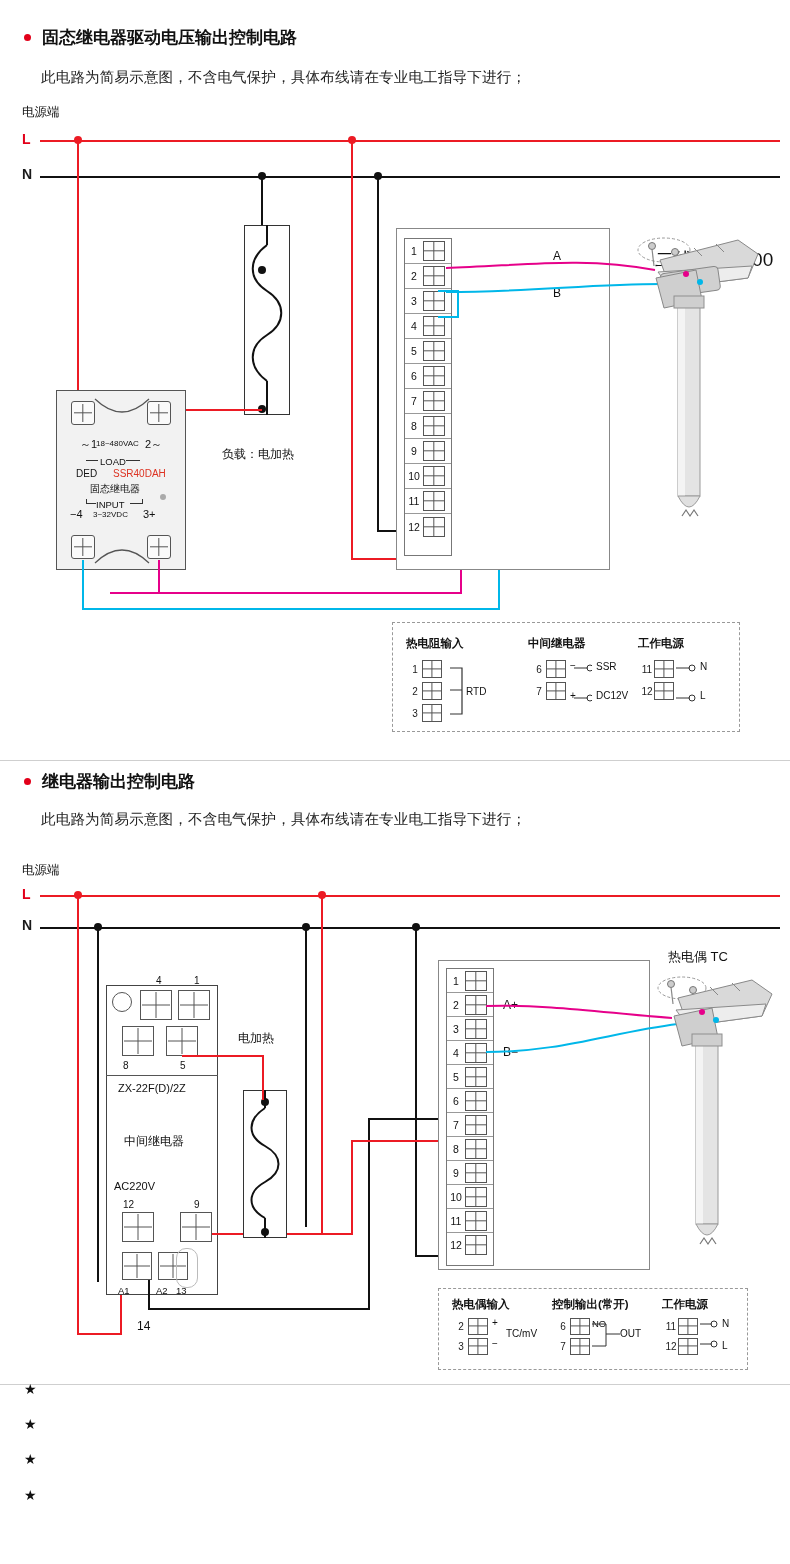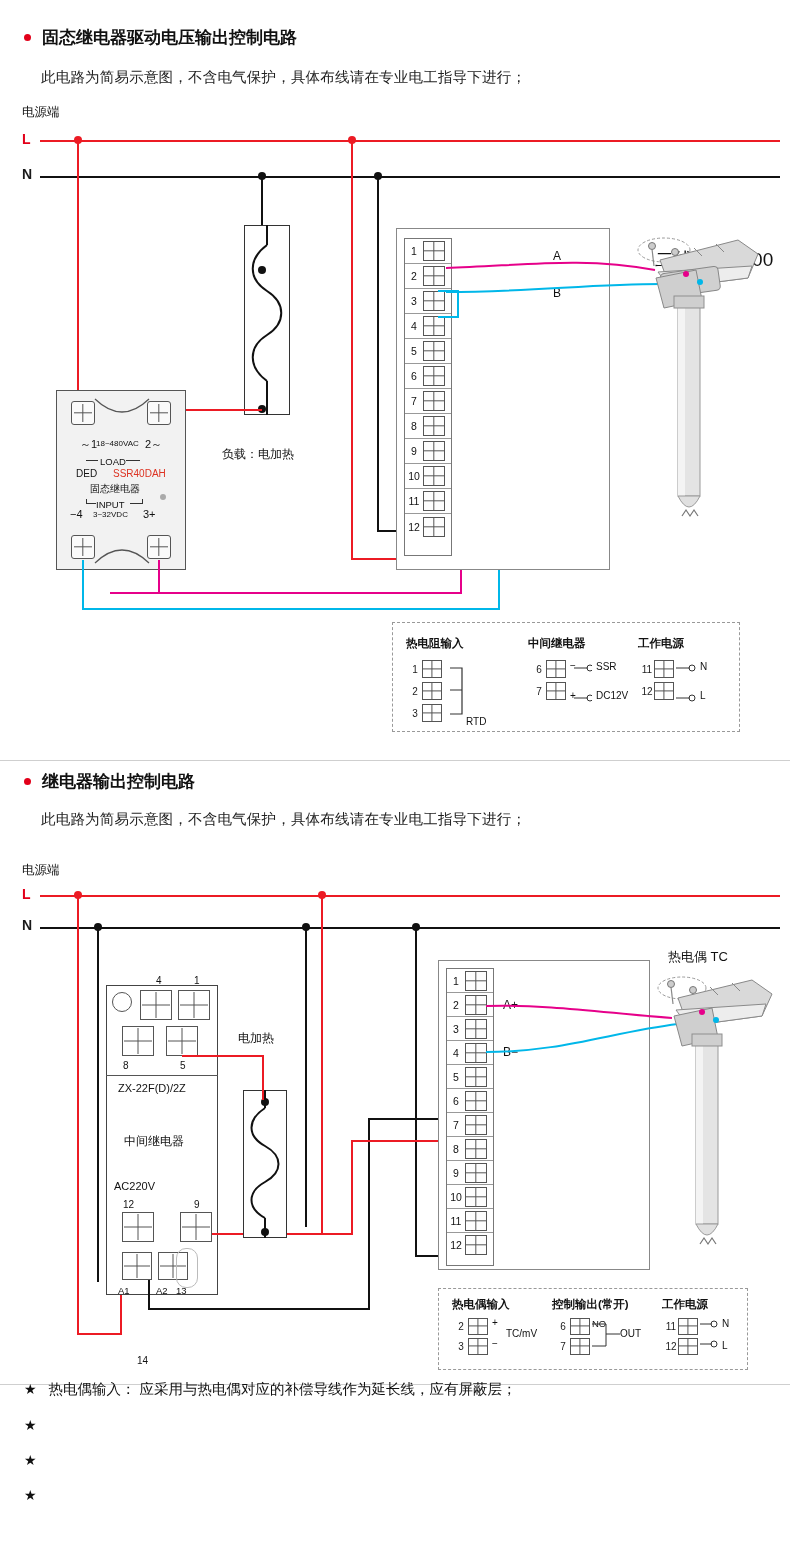--- a/index.html
+++ b/index.html
@@ -332,21 +332,21 @@
       <span class="mini-screw"></span>
     </div>
   <div class="mini-row">
       <span class="mini-num">3</span>
       <span class="mini-screw"></span>
     </div>
 </div>
 <svg style="position:absolute;left:448px;top:658px;width:30px;height:68px;">
   <path d="M2 10 L 14 10 L 14 32 L 2 32 M14 32 L 14 56 L 2 56" stroke="#333" fill="none" stroke-width="1.2"></path>
 </svg>
-<div class="lbl-sm" style="left:466px;top:716px;">RTD</div>
+<div class="lbl-sm" style="left:466px;top:686px;">RTD</div>
 
 <div class="legend-screws" style="left:532px;top:658px;">
   <div class="mini-row">
       <span class="mini-num">6</span>
       <span class="mini-screw"></span>
     </div>
   <div class="mini-row">
       <span class="mini-num">7</span>
       <span class="mini-screw"></span>
     </div>
@@ -458,21 +458,21 @@
 <div style="position:absolute;left:122px;top:1252px;width:30px;height:28px;border:1.2px solid #555;"></div>
 <div style="position:absolute;left:158px;top:1252px;width:30px;height:28px;border:1.2px solid #555;"></div>
 <svg style="position:absolute;left:122px;top:1252px;width:70px;height:28px;">
   <line x1="2" y1="14" x2="28" y2="14" stroke="#555"></line>
     <line x1="15" y1="2" x2="15" y2="26" stroke="#555"></line>
   <line x1="38" y1="14" x2="64" y2="14" stroke="#555"></line>
     <line x1="51" y1="2" x2="51" y2="26" stroke="#555"></line>
 </svg>
 <div style="position:absolute;left:176px;top:1248px;width:22px;height:40px;border:1.2px solid #bbb;border-radius:10px;"></div>
 <div class="lbl-xs" style="left:118px;top:1285px;font-size:9.5px;">A1</div>
-<div class="lbl-xs" style="left:137px;top:1321px;font-size:10px;margin-top:34px;">14</div>
+<div class="lbl-xs" style="left:137px;top:1285px;font-size:12px;margin-top:34px;">14</div>
 <div class="lbl-xs" style="left:156px;top:1285px;font-size:9.5px;">A2</div>
 <div class="lbl-xs" style="left:176px;top:1285px;font-size:9.5px;">13</div>
 
 <div class="w v blk-w" style="left:148px;top:1280px;height:30px;"></div>
 <div class="w h blk-w" style="left:148px;top:1308px;width:222px;"></div>
 <div class="w v blk-w" style="left:368px;top:1118px;height:190px;"></div>
 <div class="w h blk-w" style="left:368px;top:1118px;width:88px;"></div>
 
 <div class="w h red-w" style="left:212px;top:1233px;width:110px;"></div>
 <div class="w v red-w" style="left:351px;top:1140px;height:95px;"></div>
@@ -625,21 +625,20 @@
   <circle cx="16" cy="26" r="3" fill="none" stroke="#333"></circle>
 </svg>
 <div class="lbl-sm" style="left:722px;top:1318px;">N</div>
 <div class="lbl-sm" style="left:722px;top:1340px;">L</div>
 
 <hr class="div" style="top:1376px;">
 
 <div class="notes">
   <div class="note-line">
     <span class="star">★</span>
-    <span>热电偶输入：  应采用与热电偶对应的补偿导线作为延长线，应有屏蔽层；</span>
   </div>
   <div class="note-line">
     <span class="star">★</span>
   </div>
   <div class="note-line">
     <span class="star">★</span>
   </div>
   <div class="note-line">
     <span class="star">★</span>
   </div>

